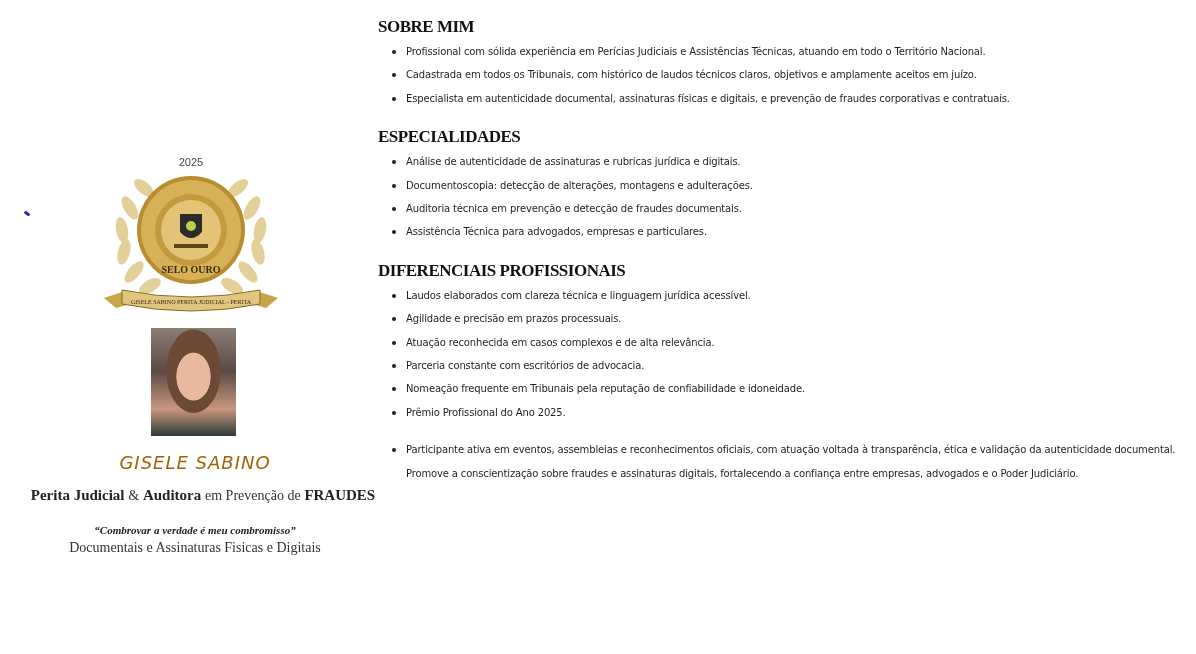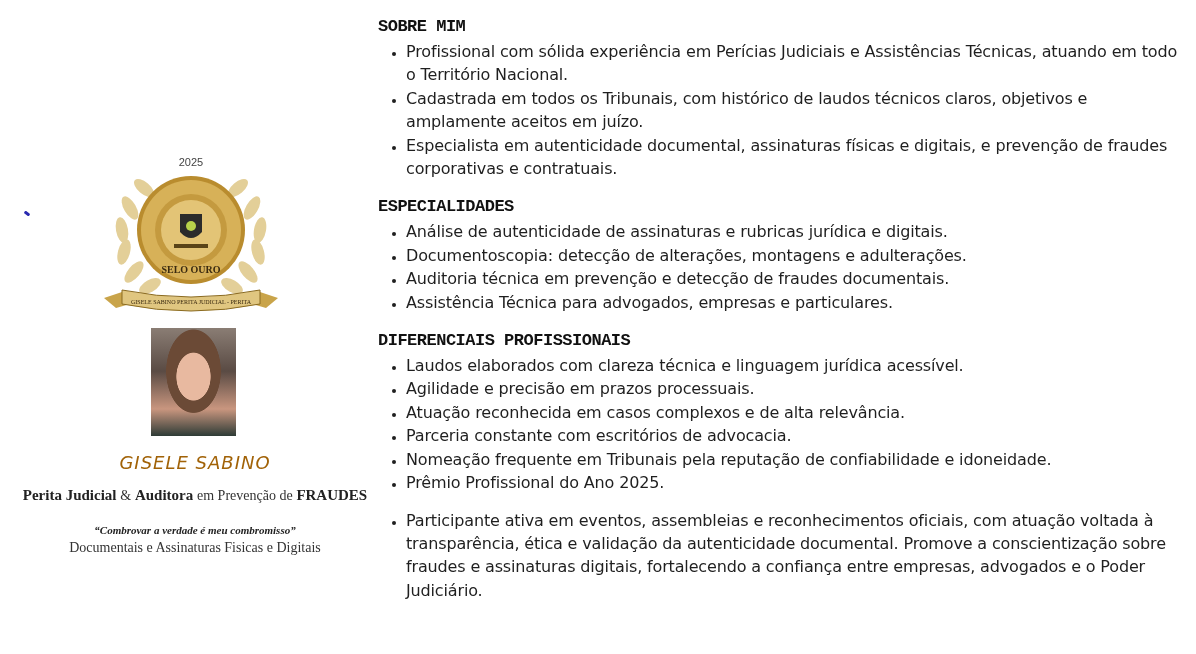--- a/index.html
+++ b/index.html
@@ -5,29 +5,29 @@
   html, body { margin:0; padding:0; background:#ffffff; }
   body { width:1196px; height:654px; position:relative; overflow:hidden; font-family:"Liberation Sans", sans-serif; color:#1a1a1a; }
   .left { position:absolute; left:0; top:0; width:390px; height:654px; }
   .tick { position:absolute; left:24px; top:212px; width:6px; height:3px; background:#2a2ab0; transform:rotate(35deg); border-radius:1px; }
   .seal { position:absolute; left:100px; top:148px; width:182px; height:170px; }
   .photo { position:absolute; left:151px; top:328px; width:85px; height:108px; overflow:hidden;
            background: radial-gradient(ellipse at 50% 45%, #e8b9a0 0 28%, transparent 29%),
                        radial-gradient(ellipse at 50% 40%, #6b4a36 0 45%, transparent 46%),
                        linear-gradient(180deg, #8a7d74 0%, #5a4b44 40%, #c9967f 75%, #2e3b36 100%); }
   .name { position:absolute; left:0; width:390px; top:452px; text-align:center; font-family:"DejaVu Sans", sans-serif; font-style:italic; font-size:18px; letter-spacing:1px; color:#a16207; }
-  .role1 { position:absolute; left:0; width:390px; top:487px; text-align:center; font-family:"Liberation Serif", serif; font-size:15px; color:#222; white-space:nowrap; }
+  .role1 { position:absolute; left:8px; width:390px; top:487px; text-align:center; font-family:"Liberation Serif", serif; font-size:15px; color:#222; white-space:nowrap; }
   .role1 b { font-weight:bold; }
   .role1 .sm { font-size:14px; color:#333; }
   .role2 { position:absolute; left:0; width:390px; top:506px; text-align:center; font-family:"Liberation Serif", serif; font-size:14px; color:#333;margin-top:34px; }
   .motto { position:absolute; left:0; width:390px; top:524px; text-align:center; font-family:"Liberation Serif", serif; font-style:italic; font-weight:bold; font-size:11px; color:#222; }
   .right { position:absolute; left:378px; top:14px; width:812px; }
-  .sec-title { font-family:Liberation Mono, monospace; font-weight:bold; font-size:17px; letter-spacing:-0.5px; color:#111; margin:0; line-height:26px; }
+  .sec-title { font-family:Liberation Serif, serif; font-weight:bold; font-size:17px; letter-spacing:-0.5px; color:#111; margin:0; line-height:26px; }
   ul { margin:0 0 14px 0; padding:0 0 0 28px; }
-  li { font-family:"DejaVu Sans", sans-serif; font-size:16px; line-height:23.4px; color:#1f1f1f; letter-spacing:-0.15px; }
+  li { font-family:"DejaVu Sans", sans-serif; font-size:10px; line-height:23.4px; color:#1f1f1f; letter-spacing:-0.15px; }
   li::marker { font-size:12px; }
 </style>
 </head>
 <body>
 
 <div class="left">
   <div class="tick"></div>
 
   <div class="seal">
     <svg width="182" height="170" viewBox="0 0 182 170">

